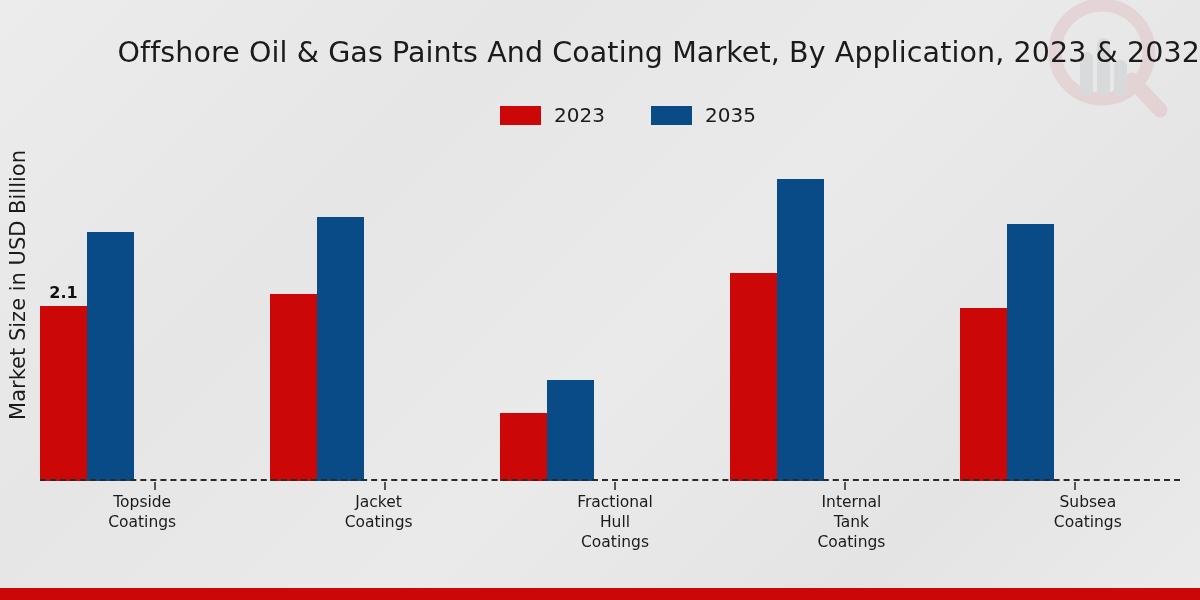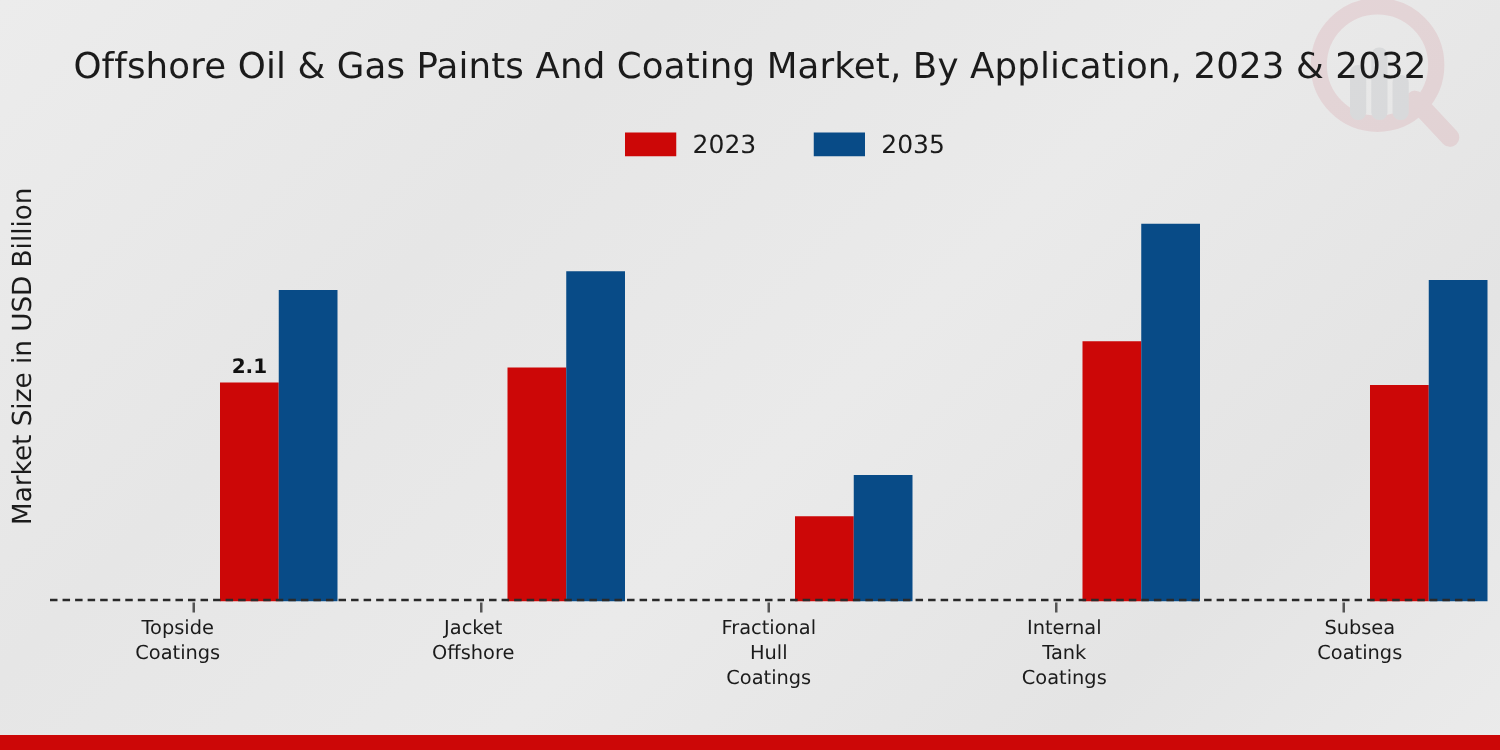--- a/index.html
+++ b/index.html
@@ -33,21 +33,21 @@
     opacity: 0.30;
     pointer-events: none;
   }
 
   
   .chart-title {
     position: absolute;
     left: 0;
     right: 0;
     top: 36px;
-    text-align: center;
+    text-align: right;
     font-size: 28.5px;
     font-weight: 400;
     color: #1b1b1b;
     letter-spacing: 0.1px;
     white-space: nowrap;
     font-family: "DejaVu Sans", sans-serif;
   }
 
   
   .legend {
@@ -121,21 +121,21 @@
     bottom: 0;
     top: 0;
     display: flex;
   }
   .bar-group {
     position: relative;
     flex: 1 1 0;
     height: 100%;
     display: flex;
     align-items: flex-end;
-    justify-content: flex-end;
+    justify-content: flex-start;
   }
   .bars {
     display: flex;
     align-items: flex-end;
     position: relative;
   }
   .bar {
     width: 47px;
     position: relative;
   }
@@ -266,21 +266,21 @@
           <span class="tick"></span>
         </div>
       </div>
     <div class="baseline"></div>
   </div>
 
   <div class="x-labels" id="x-labels">
       <div class="x-label">Topside
 Coatings</div>
       <div class="x-label">Jacket
-Offshore</div>
+Coatings</div>
       <div class="x-label">Fractional
 Hull
 Coatings</div>
       <div class="x-label">Internal
 Tank
 Coatings</div>
       <div class="x-label">Subsea
 Coatings</div>
     </div>
 

